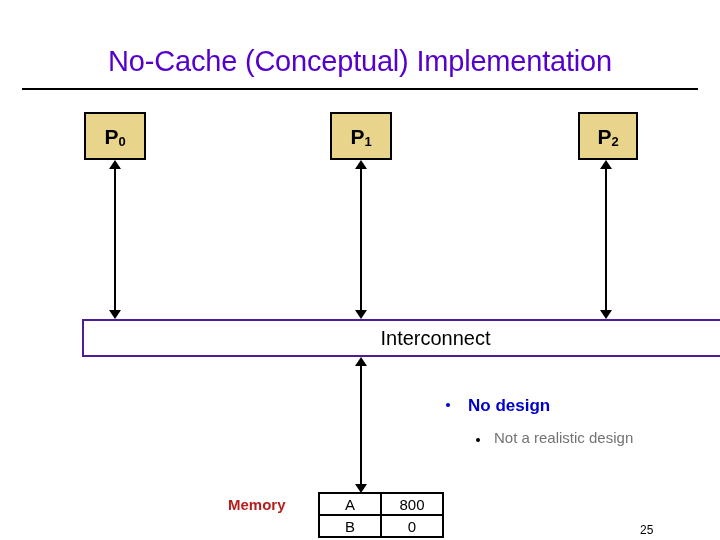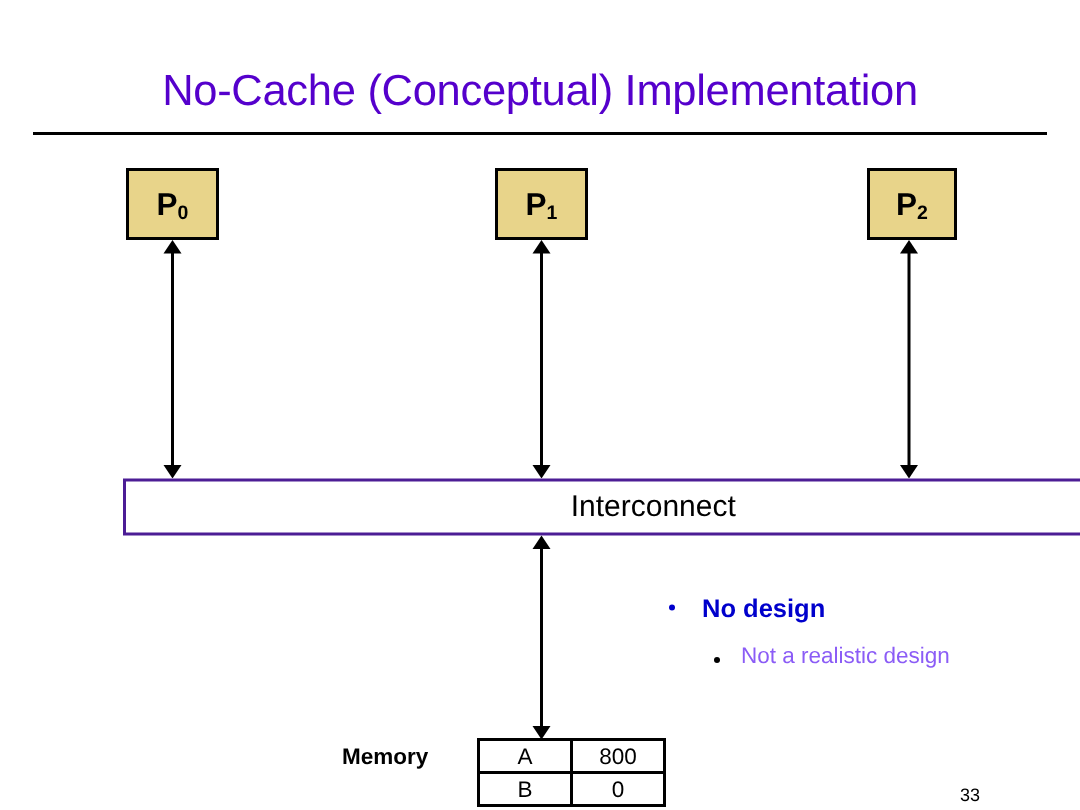--- a/index.html
+++ b/index.html
@@ -123,21 +123,21 @@
     color: #0000CC;
     font-weight: bold;
     font-size: 17px;
   }
   #bullet-2 {
     position: absolute;
     left: 476px;
     top: 412px;
     display: flex;
     align-items: flex-end;
-    color: #8b5cf6;
+    color: #737373;
     font-size: 15px;
   }
   .dot {
     display: inline-block;
     width: 4px;
     height: 4px;
     border-radius: 50%;
     background: currentColor;
     margin-right: 18px;
     position: relative;
@@ -146,21 +146,21 @@
   }
   #bullet-2 .dot { margin-right: 14px; width: 4px; height: 4px; background: #000000; }
 
   
   #memory-label {
     position: absolute;
     left: 228px;
     top: 479px;
     font-size: 15px;
     font-weight: bold;
-    color: #000000;
+    color: #b91c1c;
   }
   #memory-table {
     position: absolute;
     left: 318px;
     top: 475px;
     border-collapse: collapse;
   }
   #memory-table td {
     border: 2px solid #000000;
     width: 60px;
@@ -244,15 +244,15 @@
         <td>A</td>
         <td>800</td>
       </tr>
       <tr>
         <td>B</td>
         <td>0</td>
       </tr>
     </tbody>
   </table>
 
-  <div id="page-number">33</div>
+  <div id="page-number">25</div>
 
 </div>
 
 </body></html>

